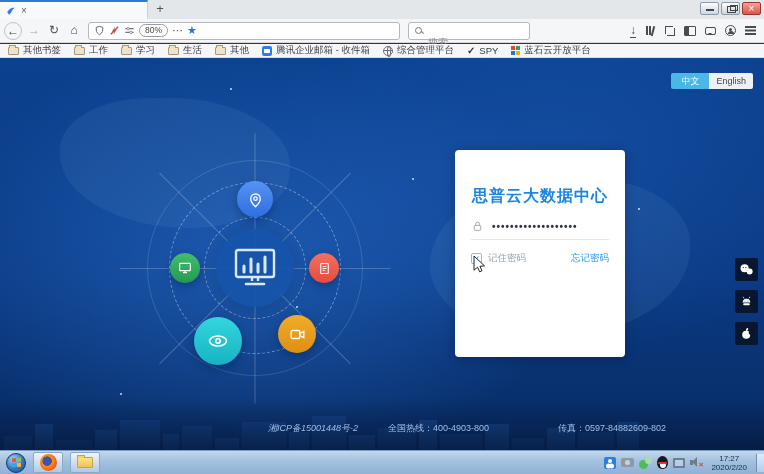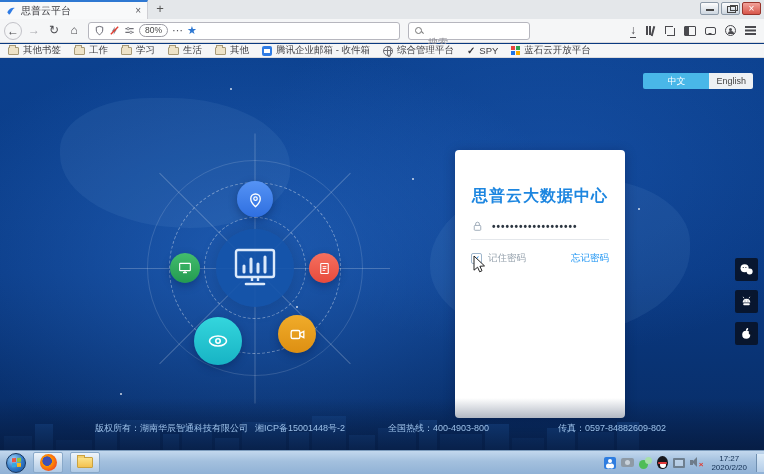--- a/index.html
+++ b/index.html
@@ -80,40 +80,40 @@
       linear-gradient(#0c418f, #0a3a84 55%, #082c64);
   }
   .blob { position:absolute; background:rgba(130,175,230,0.10); }
   .blob1 { left:60px; top:40px; width:230px; height:130px; border-radius:45% 60% 50% 65%; }
   .blob2 { left:430px; top:120px; width:260px; height:160px; border-radius:60% 45% 62% 50%; }
   .star { position:absolute; width:2px; height:2px; border-radius:50%; background:rgba(255,255,255,0.8); }
 
   .annotation { position:absolute; left:300px; top:18px; width:350px; font-size:21px; font-weight:bold; color:#9e1d1d; letter-spacing:0.5px; white-space:nowrap; }
 
   .lang { position:absolute; top:15px; right:11px; display:flex; height:16px; border-radius:2px; overflow:hidden; font-size:9px; }
-  .lang-zh { background:#49b7e8; color:#fff; padding:0 24px; line-height:16px; }
+  .lang-zh { background:#49b7e8; color:#fff; padding:0 10px; line-height:16px; }
   .lang-en { background:#eef1f4; color:#444; padding:0 7px; line-height:16px; }
 
   
   .graphic { position:absolute; left:125px; top:92px; width:260px; height:240px; }
   .ring { position:absolute; border-radius:50%; border:1px dashed rgba(255,255,255,0.38); }
   .ring.r1 { left:79px; top:67px; width:102px; height:102px; }
   .ring.r2 { left:44px; top:32px; width:172px; height:172px; }
   .ring.r3 { left:22px; top:10px; width:216px; height:216px; border:1px solid rgba(255,255,255,0.14); }
   .spoke { position:absolute; left:-5px; top:117.5px; width:270px; height:1px; background:rgba(255,255,255,0.22); transform-origin:center; }
   .hub { position:absolute; left:91px; top:79px; width:78px; height:78px; border-radius:50%; background:rgba(21,84,170,0.9); display:flex; align-items:center; justify-content:center; box-shadow:0 0 18px rgba(0,0,0,0.15); }
   .sat { position:absolute; border-radius:50%; display:flex; align-items:center; justify-content:center; box-shadow:0 3px 8px rgba(0,20,60,0.35); }
   .sat.map    { left:112px; top:31px;  width:36px; height:36px; background:linear-gradient(#5593f5,#2f6fe0); }
   .sat.screen2{ left:45px;  top:103px; width:30px; height:30px; background:linear-gradient(#43bd6d,#239a50); }
   .sat.doc    { left:184px; top:103px; width:30px; height:30px; background:linear-gradient(#f4705f,#e84a3c); }
   .sat.eye    { left:69px;  top:167px; width:48px; height:48px; background:linear-gradient(#34d6dd,#17b3c4); }
   .sat.cam    { left:153px; top:165px; width:38px; height:38px; background:linear-gradient(#f0ac2a,#dd8f12); }
 
   
-  .card { position:absolute; left:455px; top:92px; width:170px; height:268px; background:#fff; border-radius:4px; box-shadow:0 2px 12px rgba(0,10,40,0.3); padding:0 16px; }
+  .card { position:absolute; left:455px; top:92px; width:170px; height:207px; background:#fff; border-radius:4px; box-shadow:0 2px 12px rgba(0,10,40,0.3); padding:0 16px; }
   .card-title { margin-top:36px; text-align:center; font-size:16px; font-weight:bold; color:#1d86e0; letter-spacing:1px; white-space:nowrap; }
   .field { margin-top:24px; display:flex; align-items:center; gap:8px; border-bottom:1px solid #e4e7eb; padding-bottom:6px; }
   .field.pwd { margin-top:13px; }
   .field-text { font-size:10.5px; color:#5a6570; }
   .pwd-dots { font-size:10px; font-weight:bold; color:#2c3540; letter-spacing:1px; }
   .opts { margin-top:12px; display:flex; align-items:center; justify-content:space-between; font-size:9.5px; }
   .remember { display:flex; align-items:center; gap:6px; color:#96a2ad; }
   .checkbox { width:11px; height:11px; border:1px solid #9fb6cc; border-radius:2px; font-size:9px; line-height:10px; text-align:center; color:#1e88e5; background:#fff; }
   .forgot { color:#2196f3; }
   .login-btn { margin-top:14px; height:24px; background:#1e9fff; border-radius:3px; color:#fff; font-size:11px; letter-spacing:4px; text-align:center; line-height:24px; }
@@ -121,21 +121,21 @@
   
   .sidebtns { position:absolute; left:735px; top:200px; display:flex; flex-direction:column; gap:9px; }
   .sbtn { width:23px; height:23px; background:rgba(9,19,40,0.92); border-radius:2px; display:flex; align-items:center; justify-content:center; }
 
   
   .skyline { position:absolute; left:0; right:0; bottom:0; height:44px; display:flex; align-items:flex-end; gap:3px; padding:0 4px; }
   .skyline i { display:block; background:rgba(40,105,190,0.40); }
   .skyline i:nth-child(odd){ background:rgba(40,105,190,0.28); }
   .footer-band { position:absolute; left:0; right:0; bottom:0; height:52px; background:linear-gradient(rgba(6,26,62,0), rgba(6,26,62,0.8)); }
   .footer-text { position:absolute; font-size:9px; color:#9cc0e8; white-space:nowrap; top:364px; }
-  .ft-copy { left:95px; } .ft-icp { left:255px; } .ft-hot { left:388px; } .ft-fax { left:558px; }
+  .ft-copy { left:95px; } .ft-icp { left:268px;font-style:italic; } .ft-hot { left:388px; } .ft-fax { left:558px; }
 
   
   .cursor { position:absolute; left:473px; top:197px; }
 
   
   .taskbar { position:absolute; bottom:0; left:0; right:0; height:24px; background:linear-gradient(#c3d8ee,#a3c0de 45%,#90b2d6); border-top:1px solid #7d9cbd; display:flex; align-items:center; }
   .orb { width:20px; height:20px; margin-left:6px; border-radius:50%; border:1px solid #16365f; background:radial-gradient(circle at 35% 30%, #9fd4f7, #3077c5 55%, #1c4f96); display:flex; align-items:center; justify-content:center; flex:0 0 auto; }
   .flag { width:9px; height:9px; display:grid; grid-template-columns:1fr 1fr; gap:1px; transform:skewY(-4deg); }
   .flag span:nth-child(1){ background:#ec5340; } .flag span:nth-child(2){ background:#8dc63f; }
   .flag span:nth-child(3){ background:#35a8e0; } .flag span:nth-child(4){ background:#fdb813; }
@@ -166,21 +166,20 @@
 </head>
 <body>
 
 <div class="screen">
 
   <div class="titlebar">
     <div class="tab">
       <svg class="tab-favicon" viewBox="0 0 16 16">
           <path d="M2 10c3-6 8-8 12-7-2 1-3 2-4 4l-3 5-2 2z" fill="#2f7ce5"></path>
         </svg>
-      <span class="tab-title">思普云平台</span>
       <span class="tab-close">×</span>
     </div>
     <div class="newtab">+</div>
     <div class="win-controls">
       <div class="wbtn min"></div>
       <div class="wbtn restore"></div>
       <div class="wbtn close">×</div>
     </div>
   </div>
 
@@ -389,21 +388,20 @@
         <i style="width:38px;height:22px"></i>
         <i style="width:18px;height:30px"></i>
         <i style="width:42px;height:16px"></i>
         <i style="width:24px;height:26px"></i>
         <i style="width:32px;height:12px"></i>
         <i style="width:28px;height:22px"></i>
         <i style="width:36px;height:18px"></i>
         <i style="width:22px;height:28px"></i>
     </div>
     <div class="footer-band"></div>
-    <span class="footer-text ft-copy">版权所有：湖南华辰智通科技有限公司</span>
     <span class="footer-text ft-icp">湘ICP备15001448号-2</span>
     <span class="footer-text ft-hot">全国热线：400-4903-800</span>
     <span class="footer-text ft-fax">传真：0597-84882609-802</span>
 
     <svg class="cursor" width="13" height="18" viewBox="0 0 13 18">
       <path d="M1 1l0 14.2 3.6-3 2.1 4.6 2.3-1.1-2.1-4.4 4.6-0.4z" fill="#fff" stroke="#222" stroke-width="1"></path>
     </svg>
   </div>
 
   <div class="taskbar">

